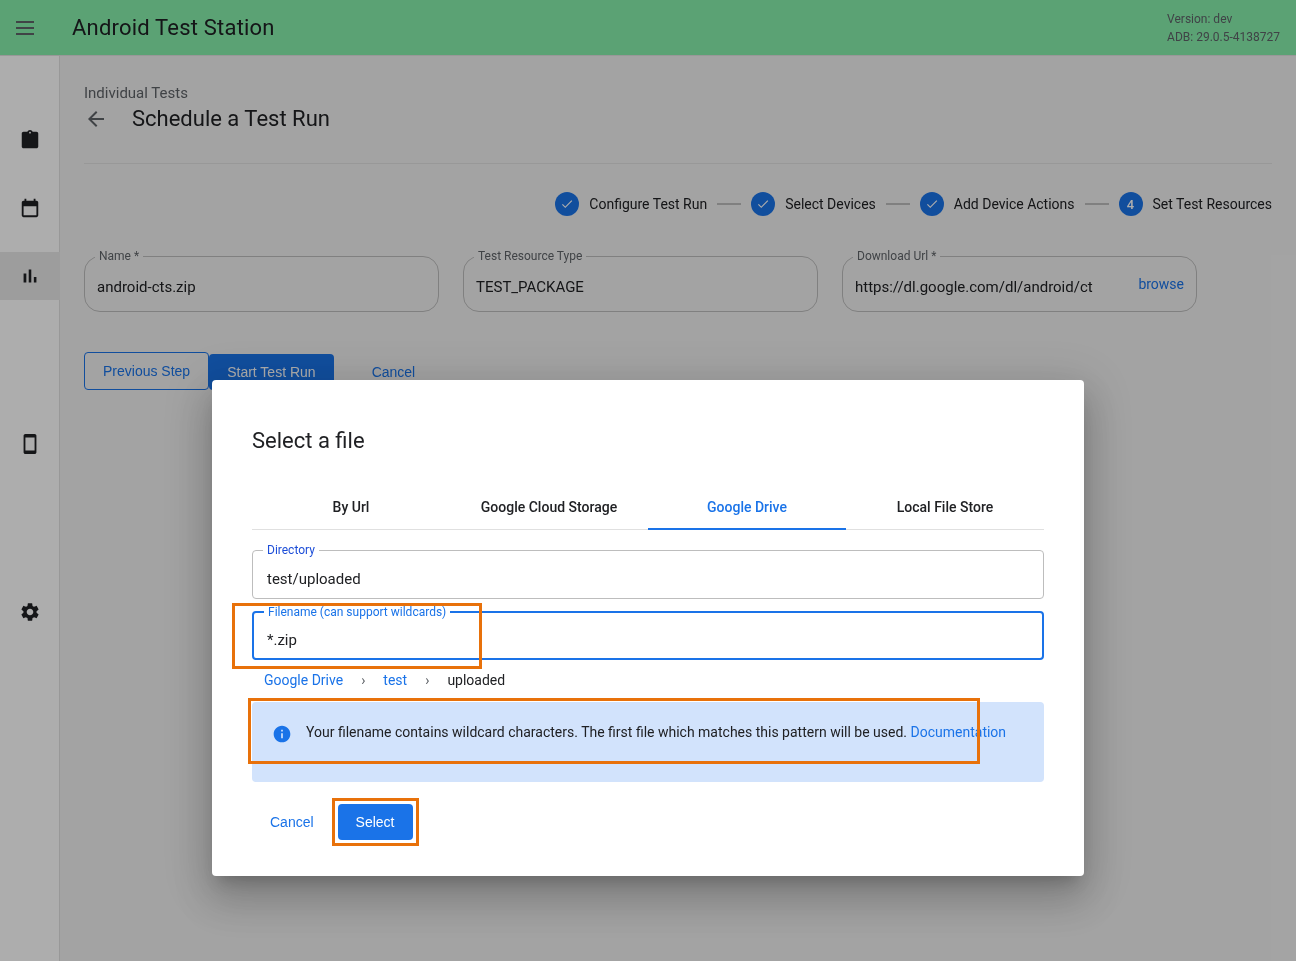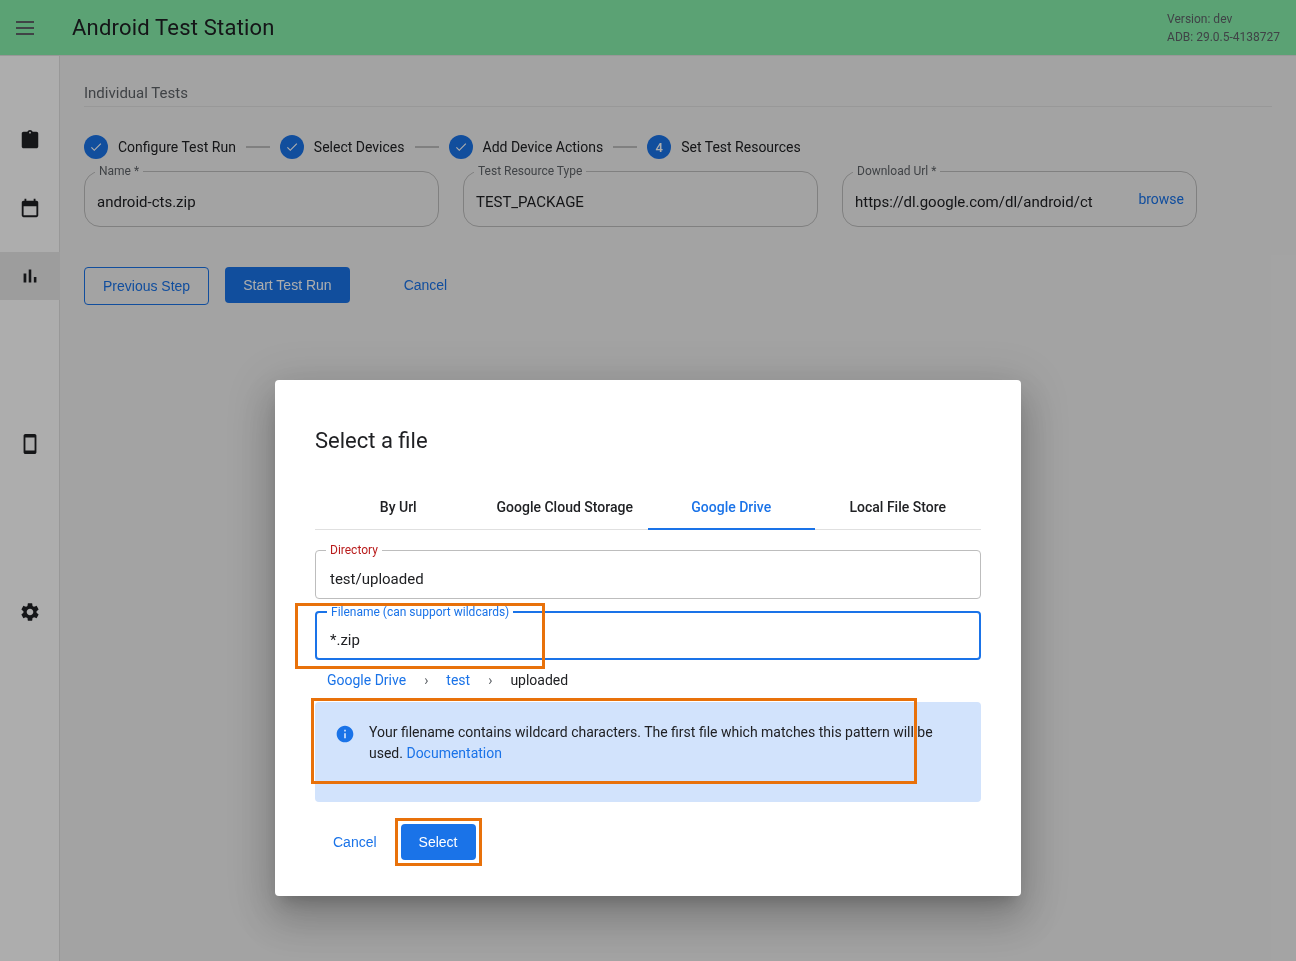--- a/index.html
+++ b/index.html
@@ -21,56 +21,56 @@
 
     
     .main { position: absolute; left: 60px; top: 56px; right: 0; bottom: 0; padding: 28px 24px; }
     .breadcrumb { font-size: 15px; color: #5f6368; margin-bottom: 4px; }
     .page-title-row { display: flex; align-items: center; gap: 24px; margin-bottom: 32px; }
     .back-arrow { width: 24px; height: 24px; cursor: pointer; }
     .page-title { font-size: 22px; color: #202124; font-weight: 400; }
     .hr { border: none; border-top: 1px solid #e0e0e0; margin-bottom: 28px; }
 
     
-    .stepper { display: flex; align-items: center; gap: 4px; margin-bottom: 12px; }
+    .stepper { display: flex; align-items: center; gap: 4px; margin-bottom: 40px; justify-content: flex-end; }
     .step { display: flex; align-items: center; gap: 10px; }
     .step-circle { width: 24px; height: 24px; border-radius: 50%; background: #1a73e8; display: flex; align-items: center; justify-content: center; color: #fff; font-size: 13px; font-weight: 500; }
     .step-circle svg { width: 14px; height: 14px; fill: #fff; }
     .step-label { font-size: 14px; color: #202124; }
     .step-connector { width: 24px; height: 2px; background: #bdbdbd; margin: 0 6px; }
 
     
     .form-row { display: flex; gap: 24px; margin-bottom: 40px; }
     .text-field { position: relative; flex: 1; max-width: 355px; }
     .text-field-outline { border: 1px solid #bdbdbd; border-radius: 16px; padding: 16px 12px 10px; height: 56px; position: relative; display: flex; align-items: center; }
     .text-field-label { position: absolute; top: -8px; left: 10px; background: #f1f1f1; padding: 0 4px; font-size: 12px; color: #5f6368; }
     .text-field-value { font-size: 15px; color: #202124; }
     .browse-link { position: absolute; right: 12px; top: 50%; transform: translateY(-50%); color: #1a73e8; font-size: 14px; cursor: pointer; }
 
     
-    .actions { display: flex; gap: 16px; align-items: flex-start; }
+    .actions { display: flex; align-items: flex-end; }
     .btn { padding: 10px 18px; border-radius: 4px; font-size: 14px; font-weight: 500; cursor: pointer; border: none; }
     .btn-outline { border: 1px solid #1a73e8; color: #1a73e8; background: transparent; }
     .btn-primary { background: #1a73e8; color: #fff; }
     .btn-text { background: transparent; color: #1a73e8; border: none; }
 
     
     .overlay { position: absolute; inset: 0; background: rgba(0,0,0,0.32); }
-    .modal { position: absolute; left: 50%; top: 380px; transform: translateX(-50%); width: 746px; background: #fff; border-radius: 4px; box-shadow: 0 11px 15px -7px rgba(0,0,0,.2),0 24px 38px 3px rgba(0,0,0,.14),0 9px 46px 8px rgba(0,0,0,.12); padding: 48px 40px 36px; }
+    .modal { position: absolute; left: 50%; top: 380px; transform: translateX(-50%); width: 872px; background: #fff; border-radius: 4px; box-shadow: 0 11px 15px -7px rgba(0,0,0,.2),0 24px 38px 3px rgba(0,0,0,.14),0 9px 46px 8px rgba(0,0,0,.12); padding: 48px 40px 36px; }
     .modal-title { font-size: 22px; color: #202124; margin-bottom: 32px; font-weight: 400; }
 
     
     .tabs { display: flex; border-bottom: 1px solid #e0e0e0; margin-bottom: 20px; position: relative; }
     .tab { flex: 1; text-align: center; padding: 14px 0; font-size: 14px; color: #202124; cursor: pointer; font-weight: 500; }
     .tab.active { color: #1a73e8; }
     .tab-indicator { position: absolute; bottom: -1px; height: 2px; background: #1a73e8; width: 25%; left: 50%; }
 
     
     .modal-field { border: 1px solid #bdbdbd; border-radius: 4px; margin-bottom: 12px; position: relative; padding: 18px 14px 10px; }
-    .modal-field-label { position: absolute; top: -8px; left: 10px; background: #fff; padding: 0 4px; font-size: 12px; color: #b91c1c; }
+    .modal-field-label { position: absolute; top: -8px; left: 10px; background: #fff; padding: 0 4px; font-size: 12px; color: #1d4ed8; }
     .modal-field-value { font-size: 15px; color: #202124; }
     .modal-field.focused { border: 2px solid #1a73e8; padding: 17px 13px 9px; margin-top: 6px; }
     .modal-field.focused .modal-field-label { color: #1a73e8; }
 
     
     .highlight-red { border: 3px solid #e8710a; position: absolute; pointer-events: none; }
 
     
     .crumbs { display: flex; align-items: center; gap: 18px; margin: 10px 0 14px 12px; font-size: 14px; }
     .crumb { color: #1a73e8; cursor: pointer; }
@@ -127,20 +127,26 @@
   <div class="sidebar-gap"></div>
   <div class="sidebar-item">
     <svg viewBox="0 0 24 24">
         <path d="M19.14 12.94c.04-.3.06-.61.06-.94 0-.32-.02-.64-.07-.94l2.03-1.58c.18-.14.23-.41.12-.61l-1.92-3.32c-.12-.22-.37-.29-.59-.22l-2.39.96c-.5-.38-1.03-.7-1.62-.94l-.36-2.54c-.04-.24-.24-.41-.48-.41h-3.84c-.24 0-.43.17-.47.41l-.36 2.54c-.59.24-1.13.57-1.62.94l-2.39-.96c-.22-.08-.47 0-.59.22L2.74 8.87c-.12.21-.08.47.12.61l2.03 1.58c-.05.3-.09.63-.09.94s.02.64.07.94l-2.03 1.58c-.18.14-.23.41-.12.61l1.92 3.32c.12.22.37.29.59.22l2.39-.96c.5.38 1.03.7 1.62.94l.36 2.54c.05.24.24.41.48.41h3.84c.24 0 .44-.17.47-.41l.36-2.54c.59-.24 1.13-.56 1.62-.94l2.39.96c.22.08.47 0 .59-.22l1.92-3.32c.12-.22.07-.47-.12-.61l-2.01-1.58zM12 15.6c-1.98 0-3.6-1.62-3.6-3.6s1.62-3.6 3.6-3.6 3.6 1.62 3.6 3.6-1.62 3.6-3.6 3.6z"></path>
       </svg>
   </div>
 </div>
 
 <div class="main">
   <div class="breadcrumb">Individual Tests</div>
+  <div class="page-title-row">
+    <svg class="back-arrow" viewBox="0 0 24 24" fill="#5f6368">
+        <path d="M20 11H7.83l5.59-5.59L12 4l-8 8 8 8 1.41-1.41L7.83 13H20v-2z"></path>
+      </svg>
+    <div class="page-title">Schedule a Test Run</div>
+  </div>
   <hr class="hr">
 
   <div class="stepper">
     <div class="step">
       <div class="step-circle">
           <svg viewBox="0 0 24 24">
             <path d="M9 16.17L4.83 12l-1.42 1.41L9 19 21 7l-1.41-1.41z"></path>
           </svg>
         </div>
       <div class="step-label">Configure Test Run</div>

